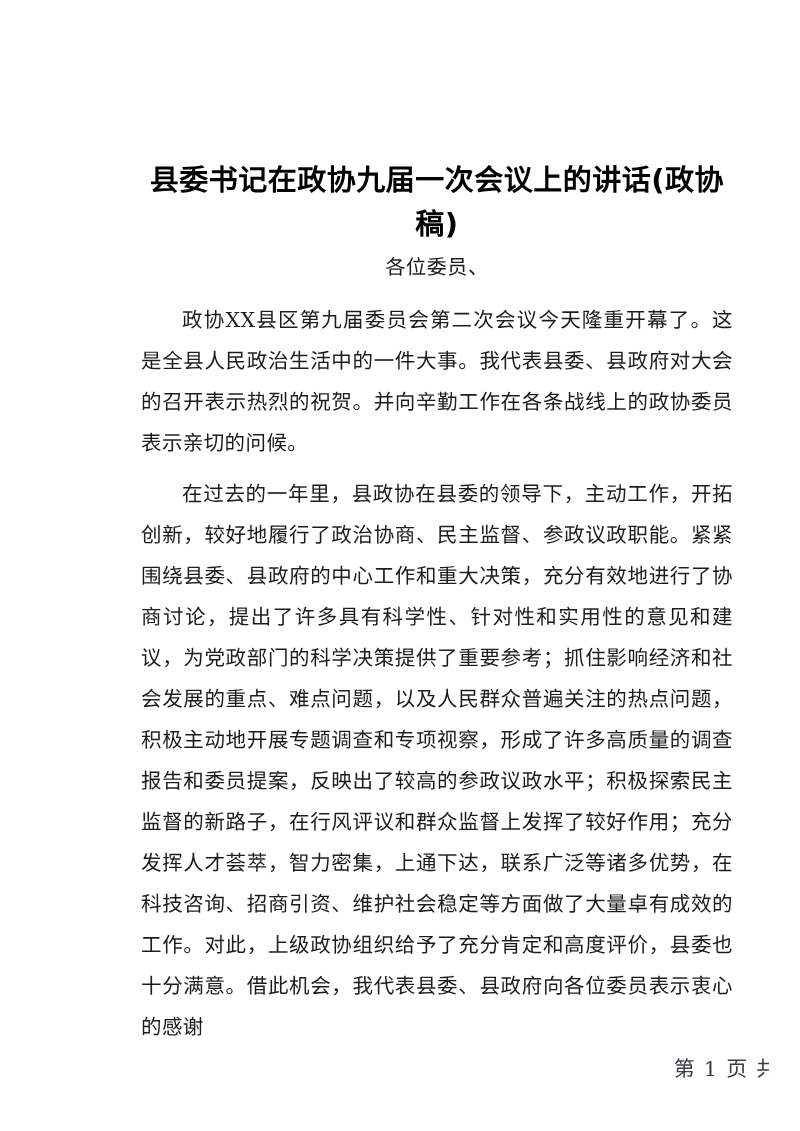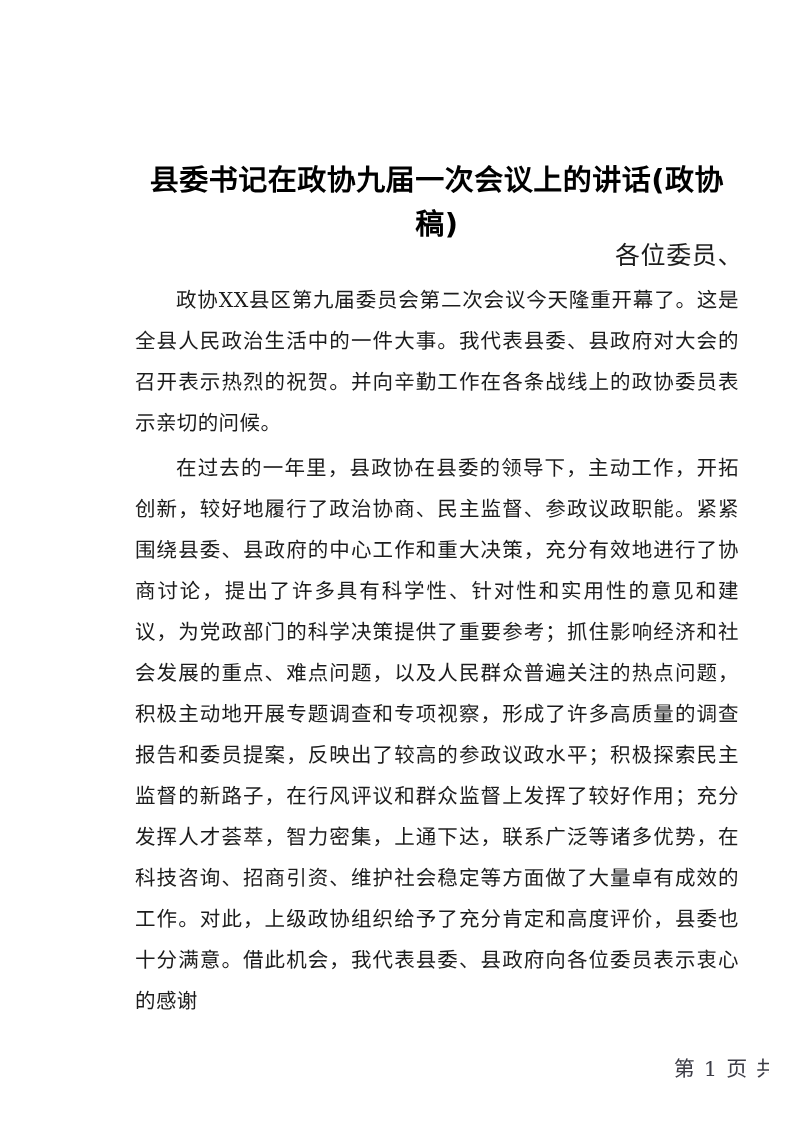--- a/index.html
+++ b/index.html
@@ -38,35 +38,35 @@
 
   
   .body-block {
     position: absolute;
     left: 100px;
     top: 235px;
     width: 612px;
   }
 
   .salutation {
-    font-size: 25px;
+    font-size: 20px;
     line-height: 41px;
     letter-spacing: 0.6px;
     color: #1c1c1c;
-    text-align: right;
-    margin: 0;
+    text-align: center;
+    margin: 12px;
     white-space: pre;
   }
 
   .para {
     font-size: 20.5px;
     line-height: 41px;
     letter-spacing: 0.4px;
     color: #1c1c1c;
-    margin: 4px;
+    margin: 10px;
     text-align: justify;
     text-align-last: left;
     text-justify: inter-character;
     text-indent: 2em;
     word-break: break-all;
   }
 
   
   .page-footer {
     position: absolute;

